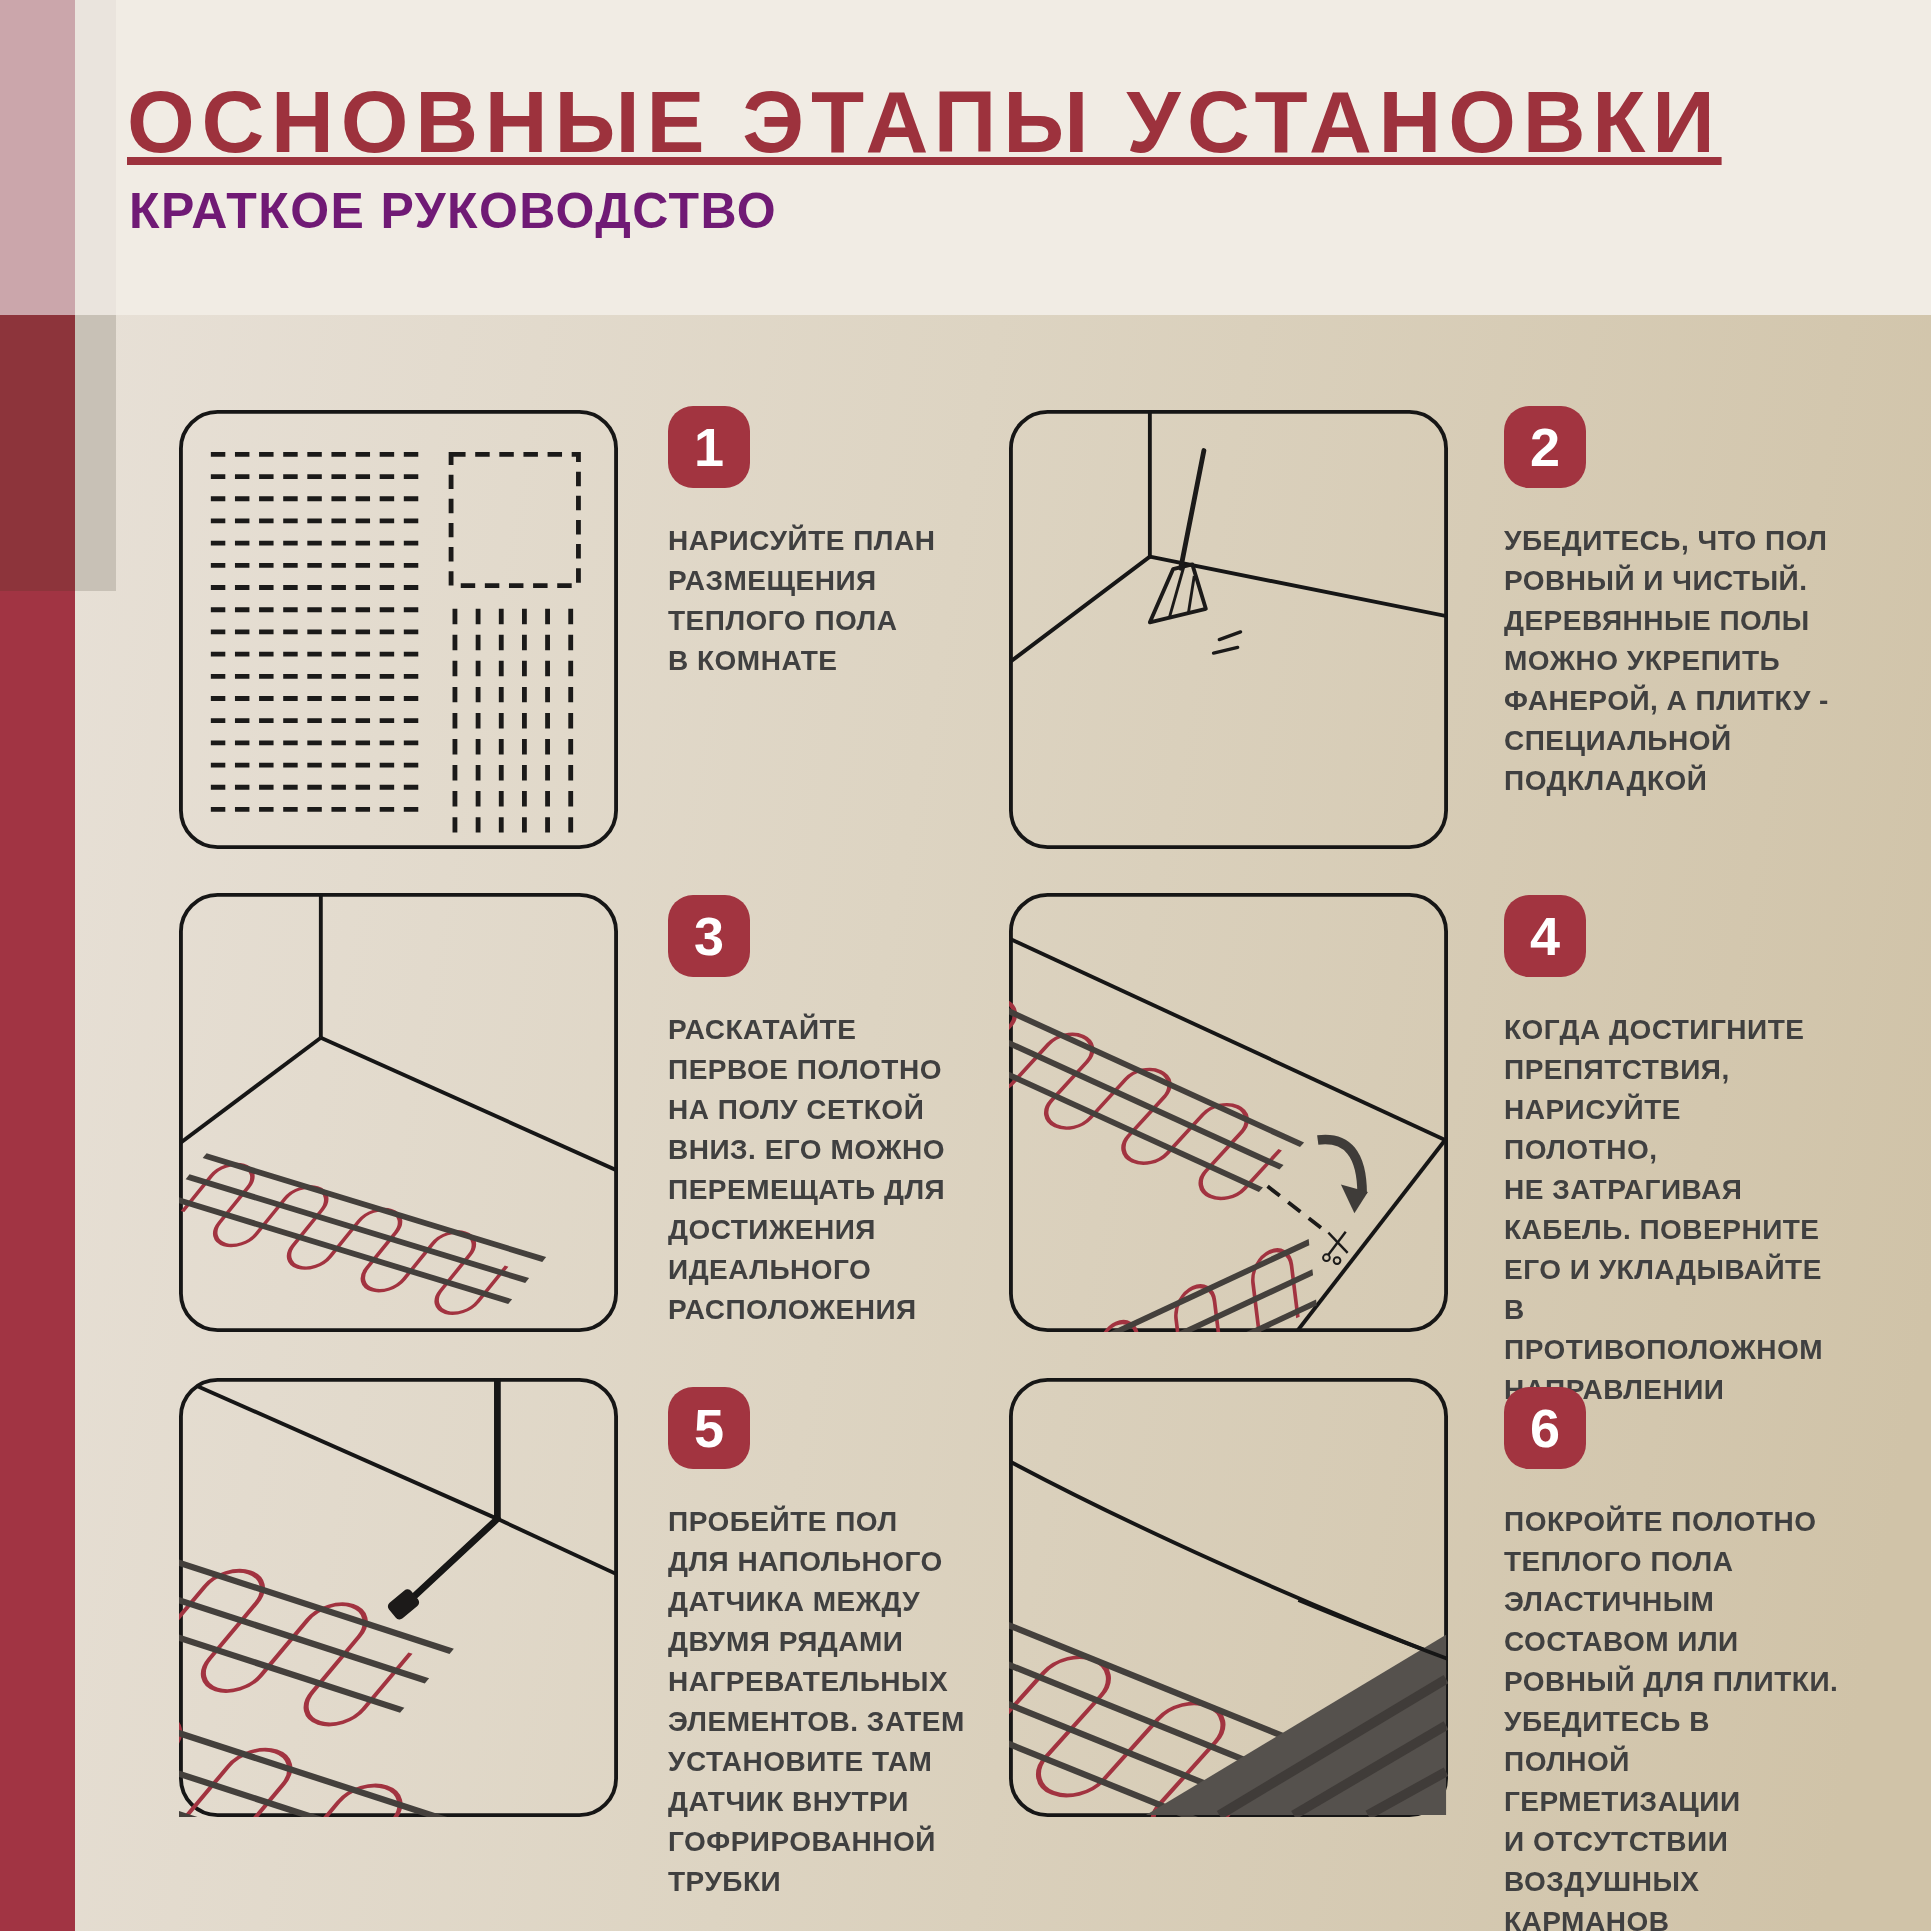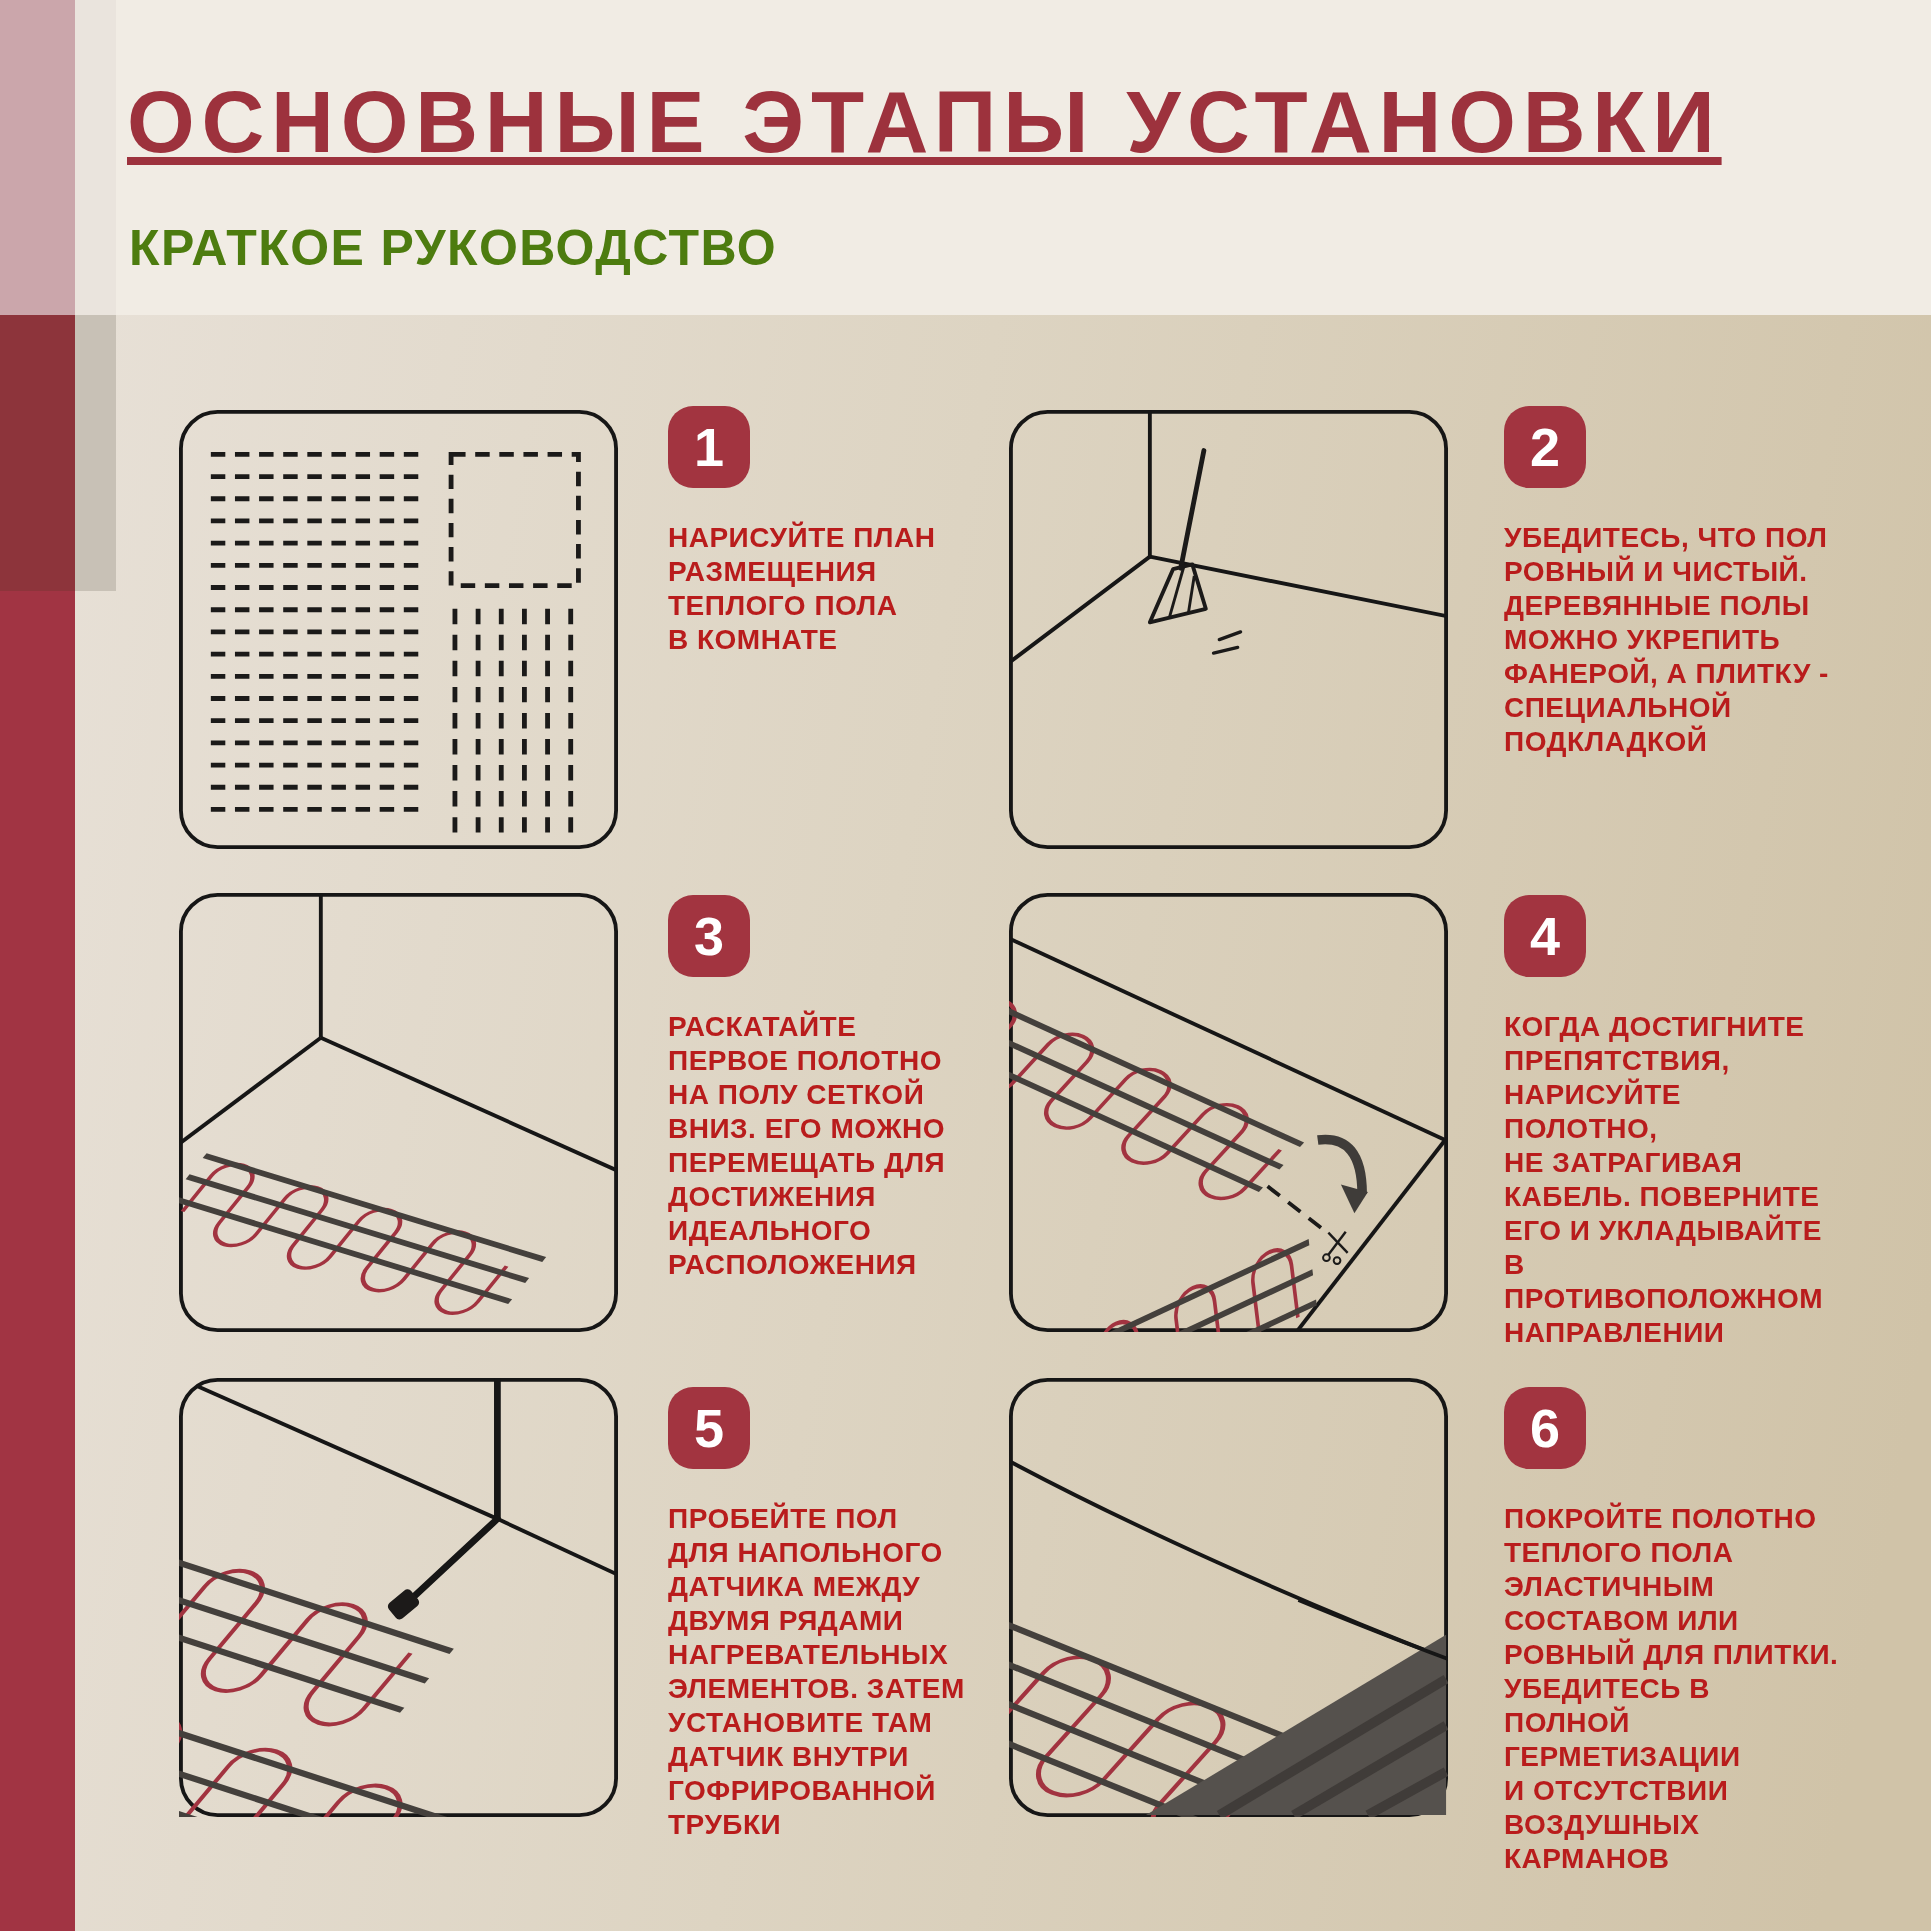--- a/index.html
+++ b/index.html
@@ -25,35 +25,35 @@
   .decor-redbar{left:0;top:591px;width:75px;height:1340px;background:#a13443;}
   
   .title{
     position:absolute;left:127px;top:68px;
     font-size:87px;line-height:108px;font-weight:700;
     letter-spacing:6.8px;color:#9d323d;white-space:nowrap;text-decoration:underline;
   }
   .subtitle{
     position:absolute;left:129px;top:182px;
     font-size:50px;line-height:58px;font-weight:700;
-    letter-spacing:1.4px;color:#4d7c0f;white-space:nowrap;margin-top:37px;
+    letter-spacing:1.4px;color:#701a75;white-space:nowrap;
   }
   
   .card{position:absolute;width:439px;height:439px;}
   .card svg{display:block;}
   .step{position:absolute;width:338px;}
   .badge{
     width:82px;height:82px;border-radius:25px;background:#a23440;
     display:flex;align-items:center;justify-content:center;
     color:#ffffff;font-size:54px;font-weight:700;
   }
   .step-text{
     margin-top:33px;
-    font-size:28px;line-height:34px;font-weight:700;
-    letter-spacing:0.5px;color:#b91c1c;white-space:pre-line;
+    font-size:28px;line-height:40px;font-weight:700;
+    letter-spacing:0.5px;color:#404040;white-space:pre-line;
   }
   .pos-c1{left:179px;top:410px;} .pos-c2{left:1009px;top:410px;}
   .pos-c3{left:179px;top:893px;} .pos-c4{left:1009px;top:893px;}
   .pos-c5{left:179px;top:1378px;}.pos-c6{left:1009px;top:1378px;}
   .pos-s1{left:668px;top:406px;} .pos-s2{left:1504px;top:406px;}
   .pos-s3{left:668px;top:895px;} .pos-s4{left:1504px;top:895px;}
   .pos-s5{left:668px;top:1387px;}.pos-s6{left:1504px;top:1387px;}
 </style>
 </head>
 <body>

